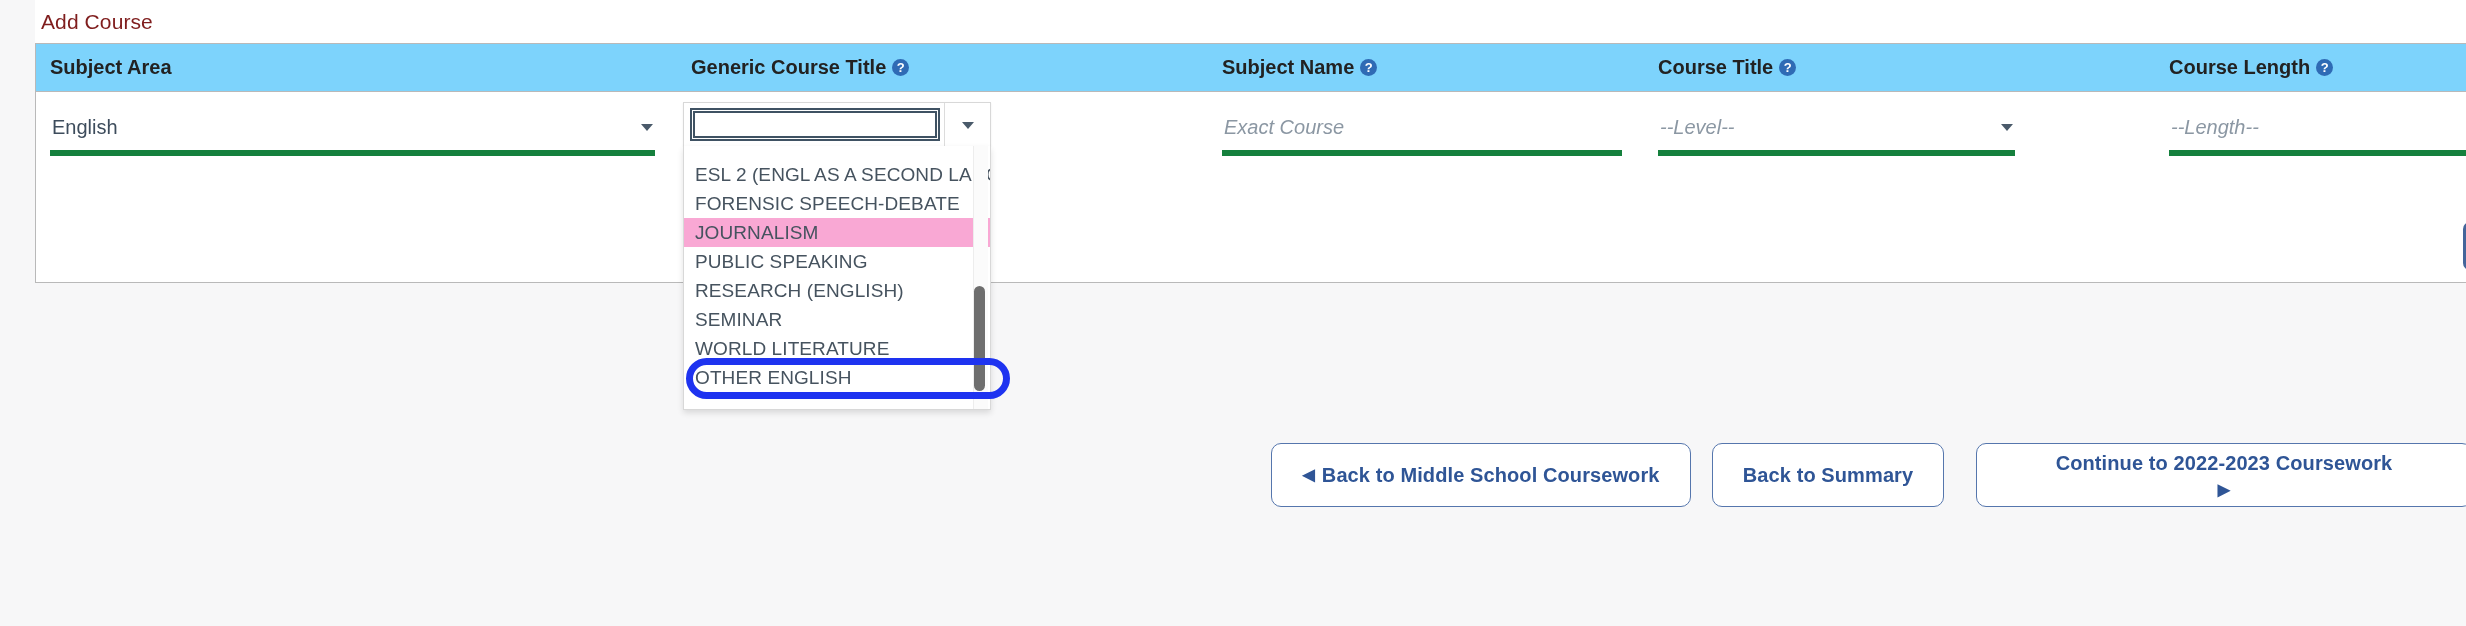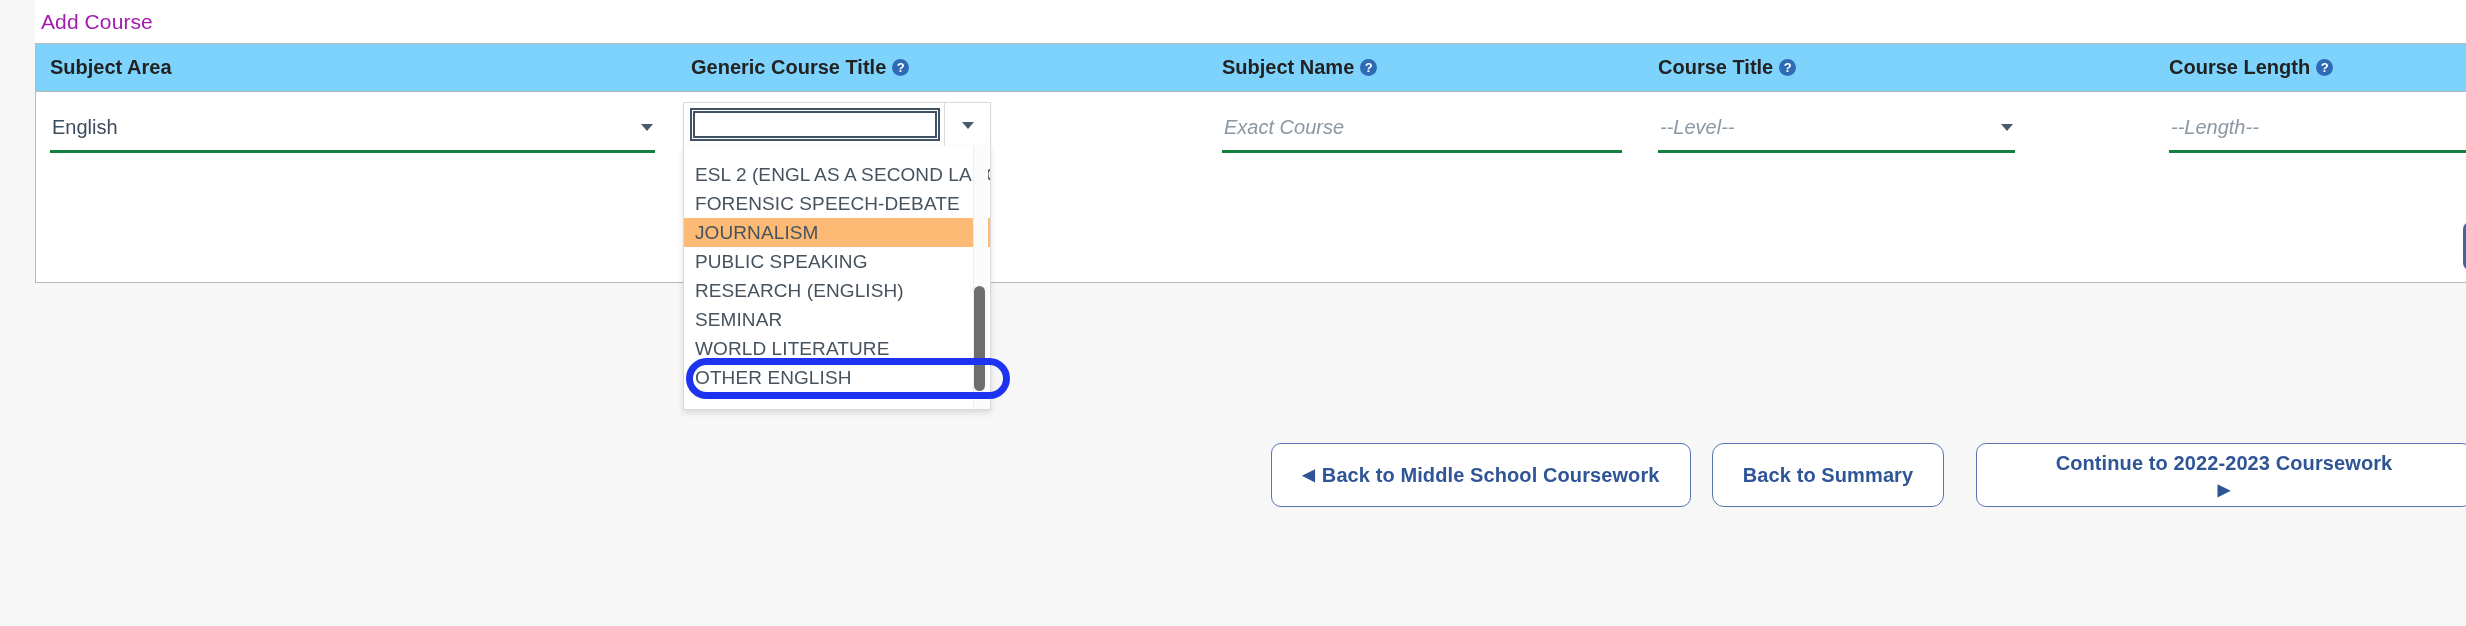--- a/index.html
+++ b/index.html
@@ -21,21 +21,21 @@
     left: 35px;
     top: 0px;
     width: 2496px;
     background: #ffffff;
   }
 
   .add-course-link {
     display: inline-block;
     padding: 10px 6px 9px 6px;
     font-size: 21px;
-    color: #a21caf;
+    color: #7f1d1d;
     font-weight: 400;
     letter-spacing: .1px;
     text-decoration: none;
     cursor: pointer;
   }
 
   
   .course-table {
     border-collapse: collapse;
     table-layout: fixed;
@@ -86,21 +86,21 @@
   }
   .row-sep td {
     border-top: 1px solid #b9b9b9;
   }
 
   
   .mat-field {
     position: relative;
     margin: 18px 22px 0 14px;
     height: 40px;
-    border-bottom: 3px solid #15803d;
+    border-bottom: 6px solid #15803d;
   }
   .mat-value {
     font-size: 20px;
     color: #3d4c5c;
     line-height: 34px;
     padding-left: 2px;
   }
   .mat-value.placeholder {
     color: #8b97a3;
     font-style: italic;
@@ -193,21 +193,21 @@
     height: 14px;
     line-height: 0px;
     overflow: hidden;
     padding-top: 0;
   }
   .combo-item.clipped span {
     display: block;
     margin-top: -15px;
   }
   .combo-item.hover {
-    background: #fdba74;
+    background: #f9a8d4;
   }
 
   
   .combo-sb-track {
     position: absolute;
     right: 2px;
     top: 0;
     width: 14px;
     height: 100%;
     background: #fbfbfb;
@@ -278,21 +278,21 @@
     font-family: "Liberation Sans", sans-serif;
     cursor: pointer;
     white-space: nowrap;
     letter-spacing: .1px;
     display: flex;
     align-items: center;
     justify-content: center;
     gap: 7px;
   }
   #nav-back-ms  { left: 1271px; width: 420px; }
-  #nav-summary  { left: 1712px; width: 232px; border-radius: 12px; }
+  #nav-summary  { left: 1712px; width: 232px; }
   #nav-continue { left: 1976px; width: 496px; flex-direction: column; }
   .tri-left  { font-size: 16px; line-height: 1; }
   .tri-right { font-size: 16px; line-height: 1; }
 </style>
 </head>
 <body>
 
 <div class="panel">
 
   <a class="add-course-link" href="#">Add Course</a>

